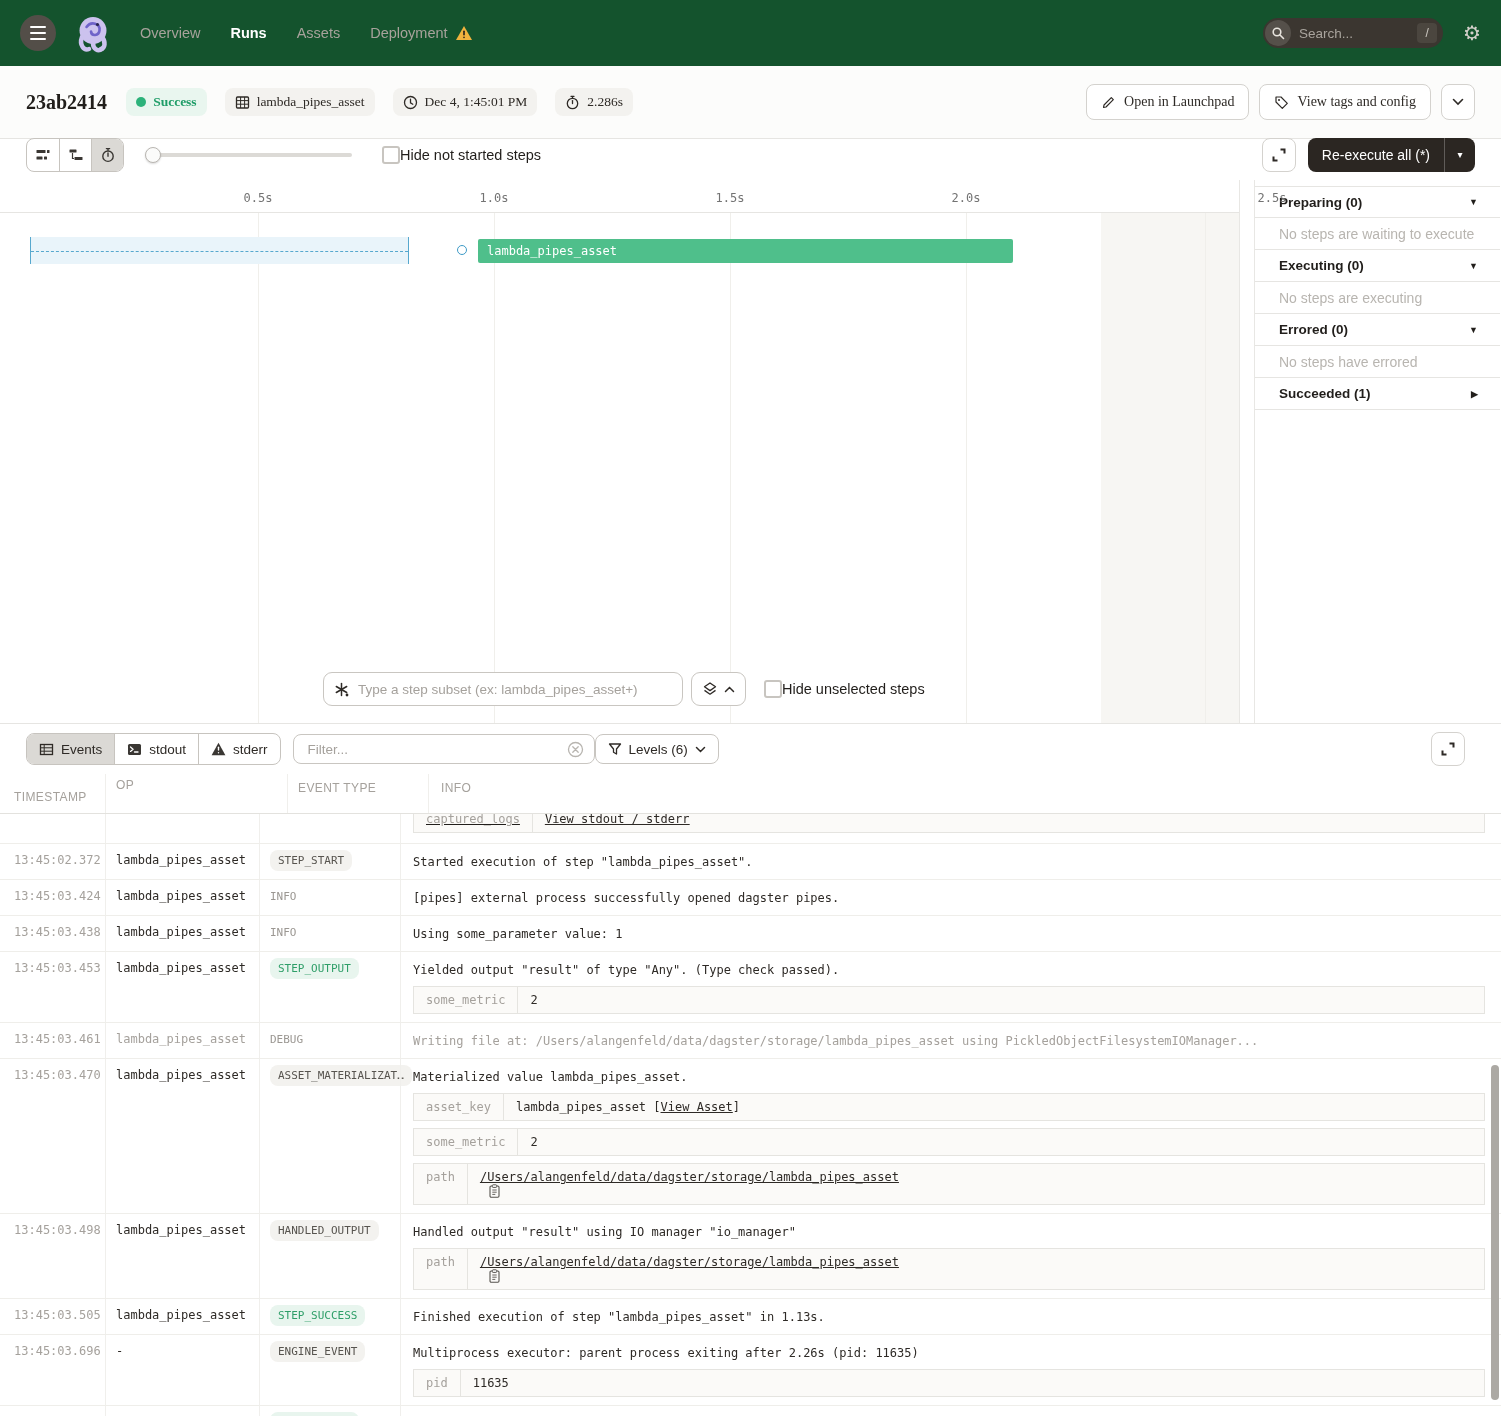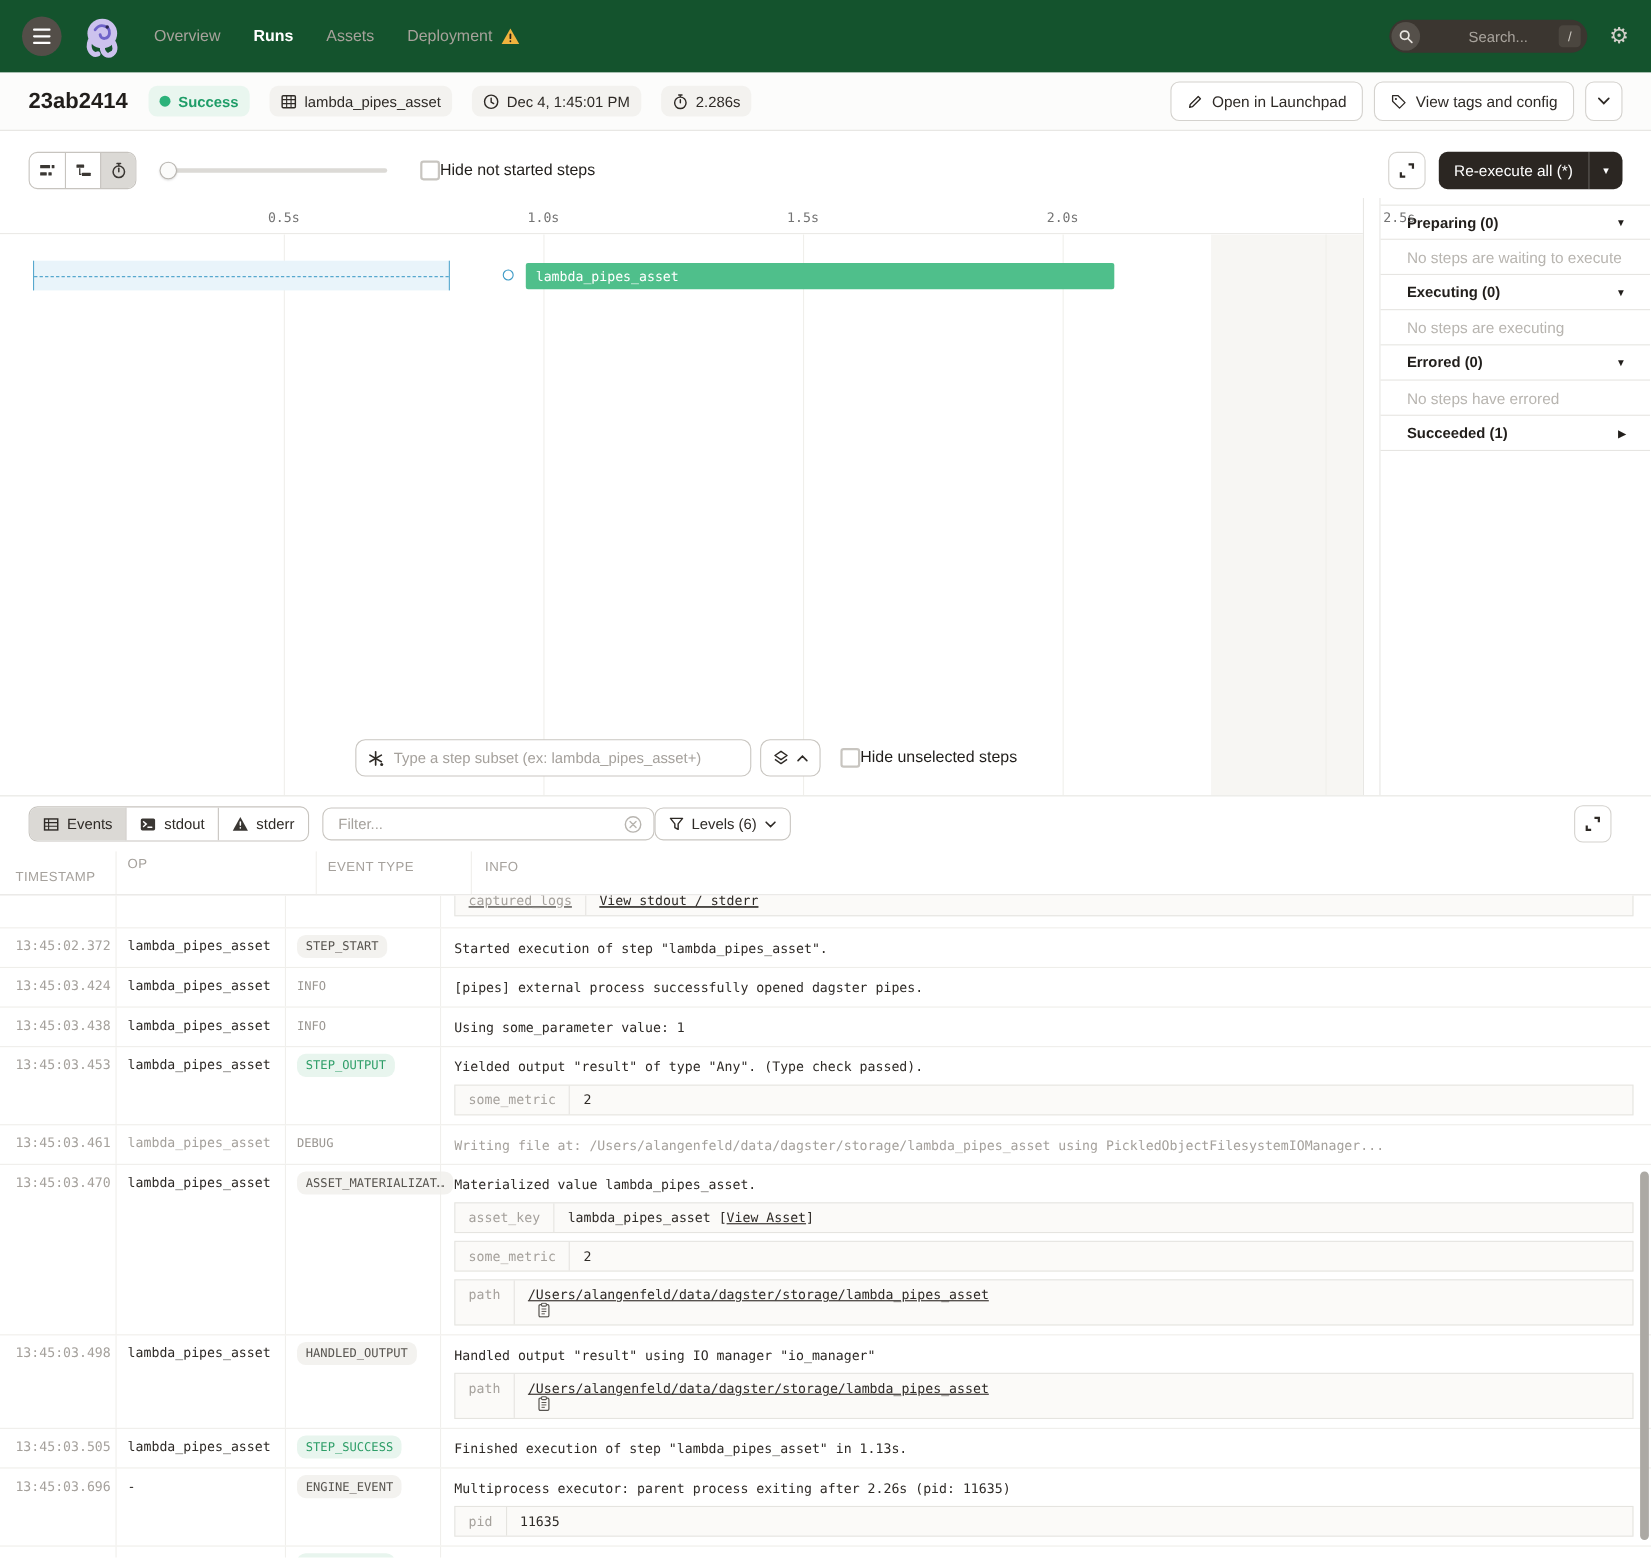--- a/index.html
+++ b/index.html
@@ -15,27 +15,27 @@
   #topnav{position:absolute;left:0;top:0;width:1501px;height:66px;background:#14532d;display:flex;align-items:center;padding:0 20px;}
   .burger{width:36px;height:36px;border-radius:50%;background:#534E48;display:flex;flex-direction:column;justify-content:center;align-items:center;gap:3.5px;cursor:pointer;flex:none;}
   .burger span{display:block;width:16px;height:2.2px;background:#fff;border-radius:1px;}
   .logo{margin-left:16px;flex:none;}
   .navlinks{display:flex;align-items:center;gap:30px;margin-left:26px;}
   .nav-item{color:#A7A29B;font-size:14.5px;cursor:pointer;display:flex;align-items:center;gap:7px;}
   .nav-item.active{color:#ffffff;font-weight:700;}
   .nav-spacer{flex:1;}
   .searchpill{width:180px;height:30px;border-radius:15px;background:#3B3630;display:flex;align-items:center;padding:0 6px 0 2px;cursor:text;}
   .search-mag{width:26px;height:26px;border-radius:50%;background:#55504A;display:flex;align-items:center;justify-content:center;flex:none;}
-  .searchpill input{flex:1;min-width:0;background:transparent;border:none;outline:none;color:#D8D4CE;font-size:13.5px;padding:0 8px;font-family:"Liberation Sans",sans-serif;margin-left:36px;}
+  .searchpill input{flex:1;min-width:0;background:transparent;border:none;outline:none;color:#D8D4CE;font-size:13.5px;padding:0 8px;font-family:"Liberation Sans",sans-serif;}
   .searchpill input::placeholder{color:#A9A49D;}
   .slashkey{width:20px;height:20px;border-radius:4px;background:#4B463F;color:#CFCBC4;font-size:12px;display:flex;align-items:center;justify-content:center;flex:none;}
   .gear{margin-left:20px;color:#D3D0CA;font-size:20px;line-height:1;cursor:pointer;}
 
   
-  #runheader{position:absolute;left:0;top:66px;width:1501px;height:53px;background:#FCFCFB;border-bottom:1px solid #E6E5E2;display:flex;align-items:center;padding:0 26px;}
+  #runheader{position:absolute;left:0;top:66px;width:1501px;height:73px;background:#FCFCFB;border-bottom:1px solid #E6E5E2;display:flex;align-items:center;padding:0 26px;font-family:Liberation Serif, serif;}
   .run-id{font-size:20px;font-weight:700;color:#211E1B;}
   .hpills{display:flex;align-items:center;gap:18px;margin-left:19px;}
   .pill{height:28px;border-radius:8px;display:flex;align-items:center;gap:7px;padding:0 10px;font-size:13.5px;background:#F3F2EF;color:#2E2A26;}
   .pill.success{background:#E9F6EF;color:#1F9D68;font-weight:600;}
   .dot-green{width:10px;height:10px;border-radius:50%;background:#2CB27A;}
   .hdr-spacer{flex:1;}
   .btn{height:36px;border:1px solid #D4D2CE;border-radius:8px;background:#fff;display:flex;align-items:center;gap:8px;padding:0 14px;font-size:14px;color:#2E2A26;cursor:pointer;}
   .btn + .btn{margin-left:10px;}
   .btn.icon-only{width:34px;padding:0;justify-content:center;margin-left:10px;}
 

